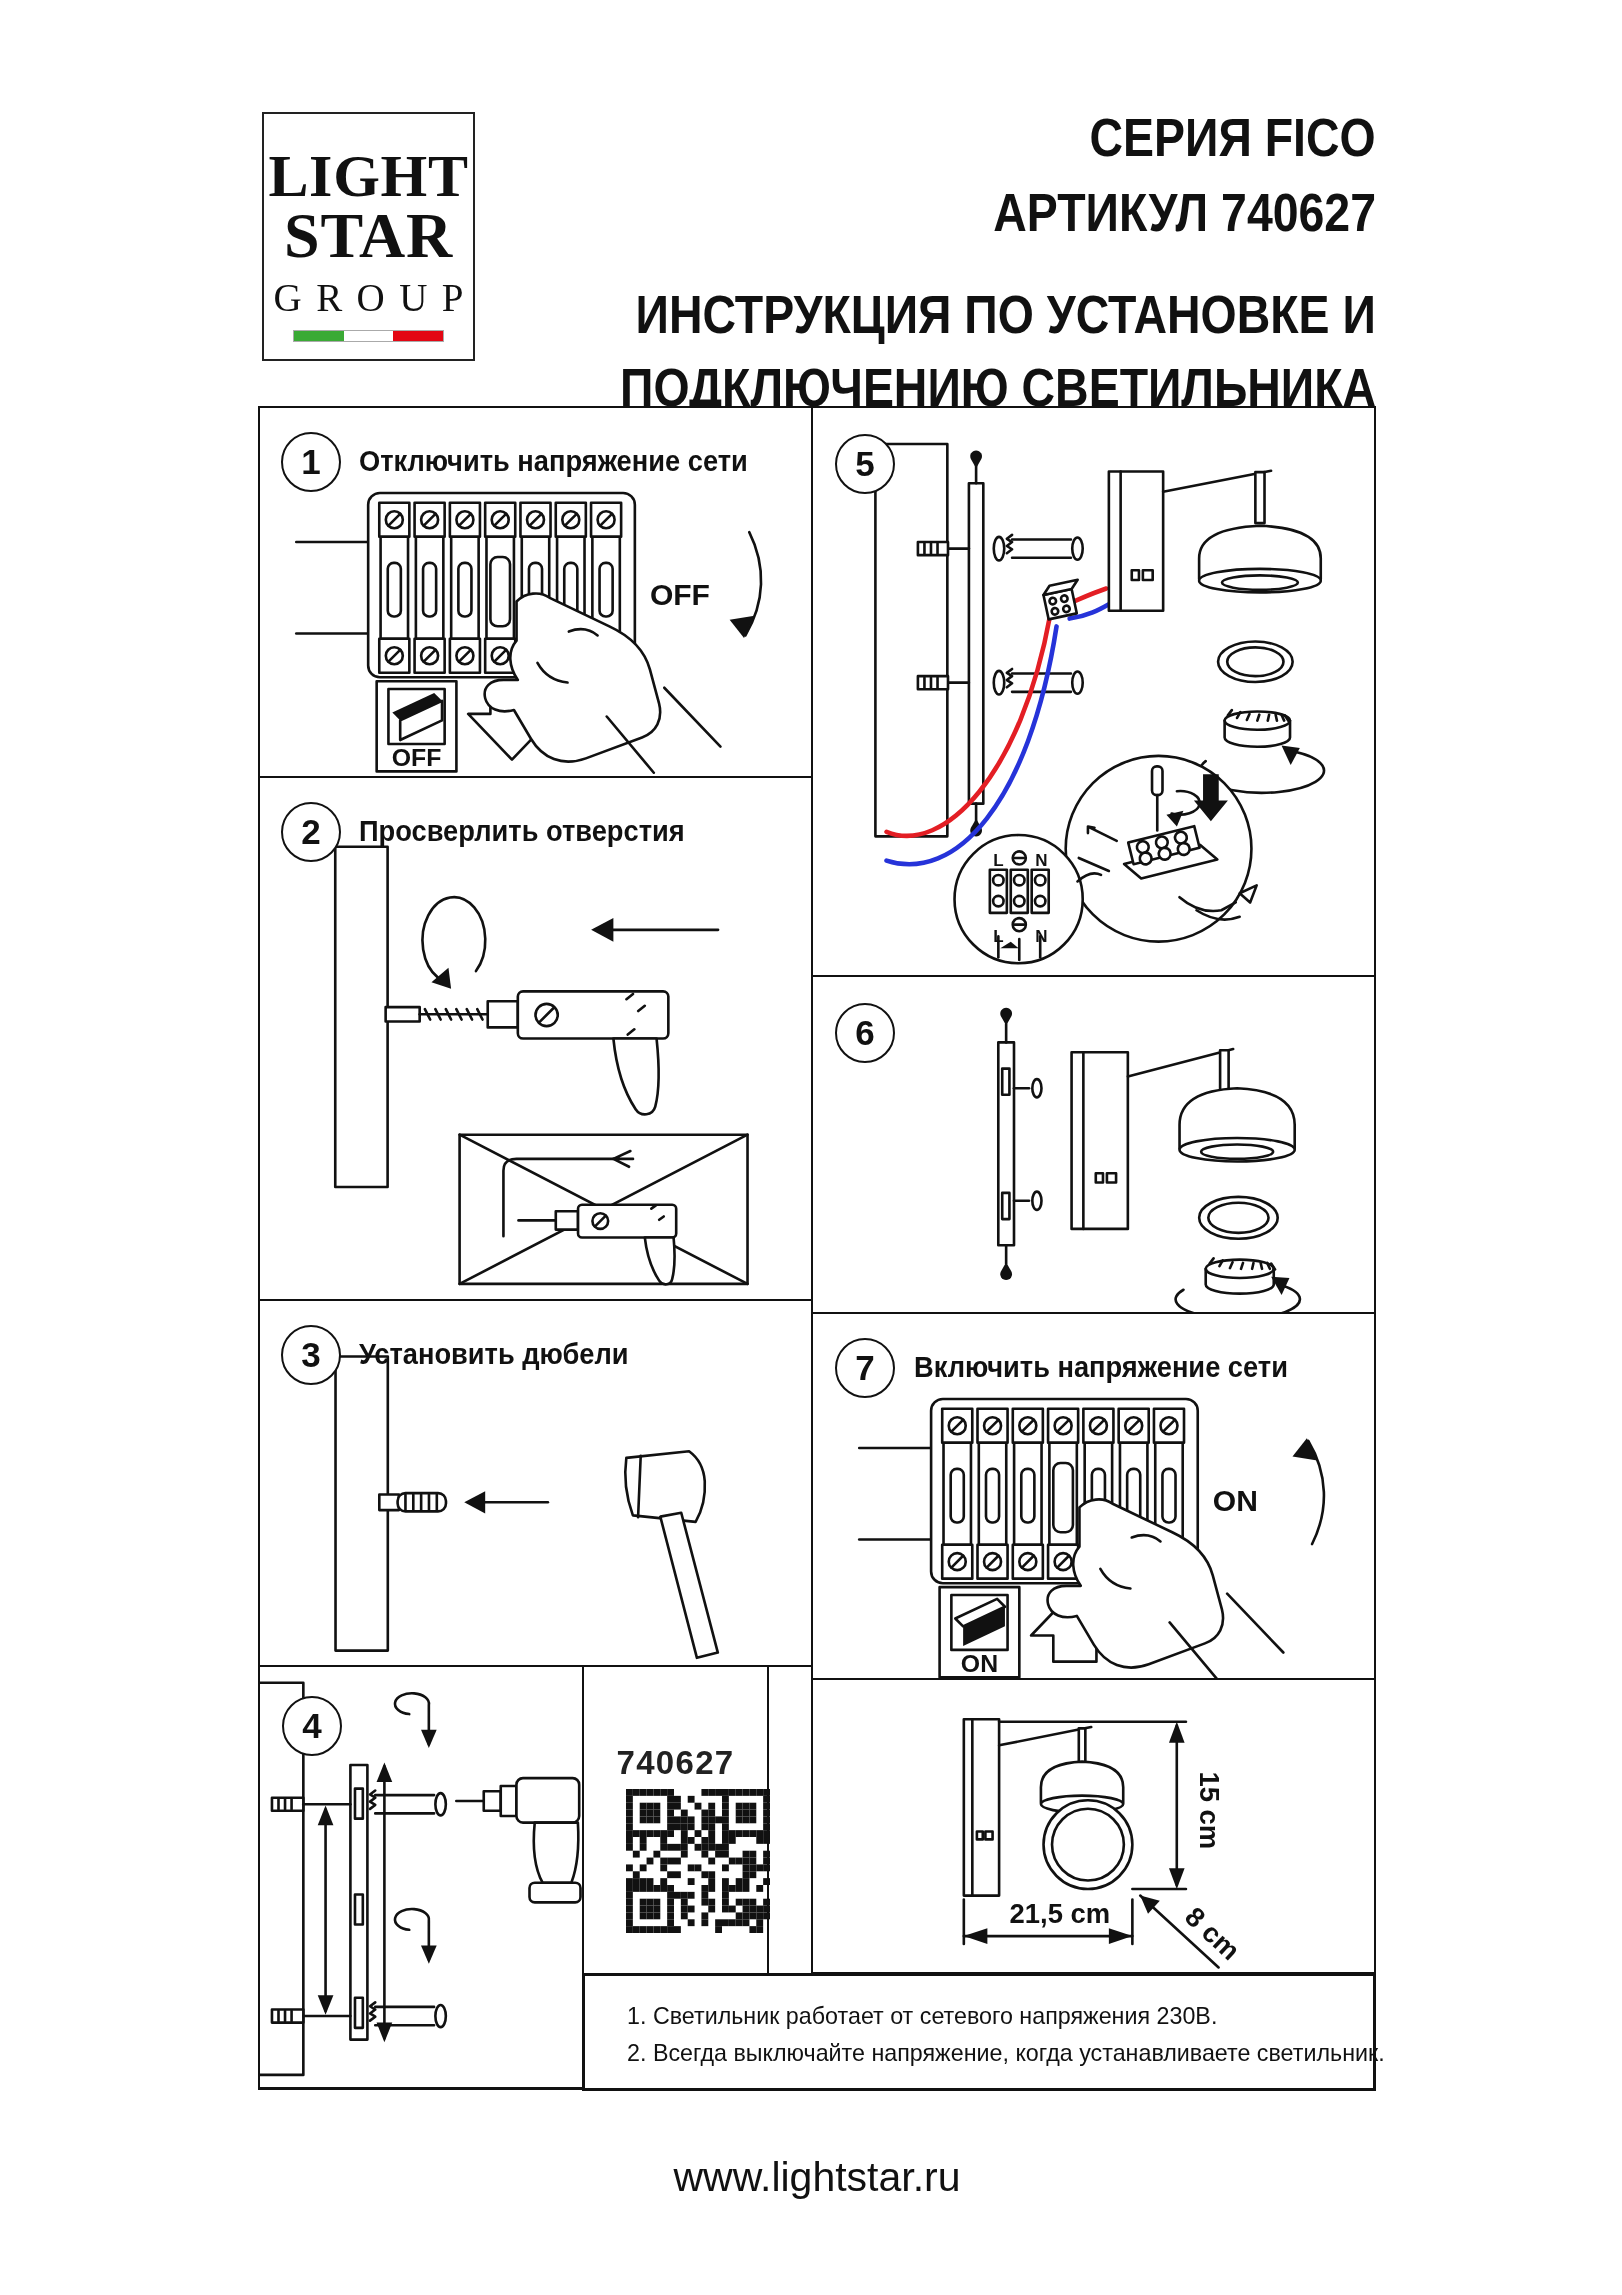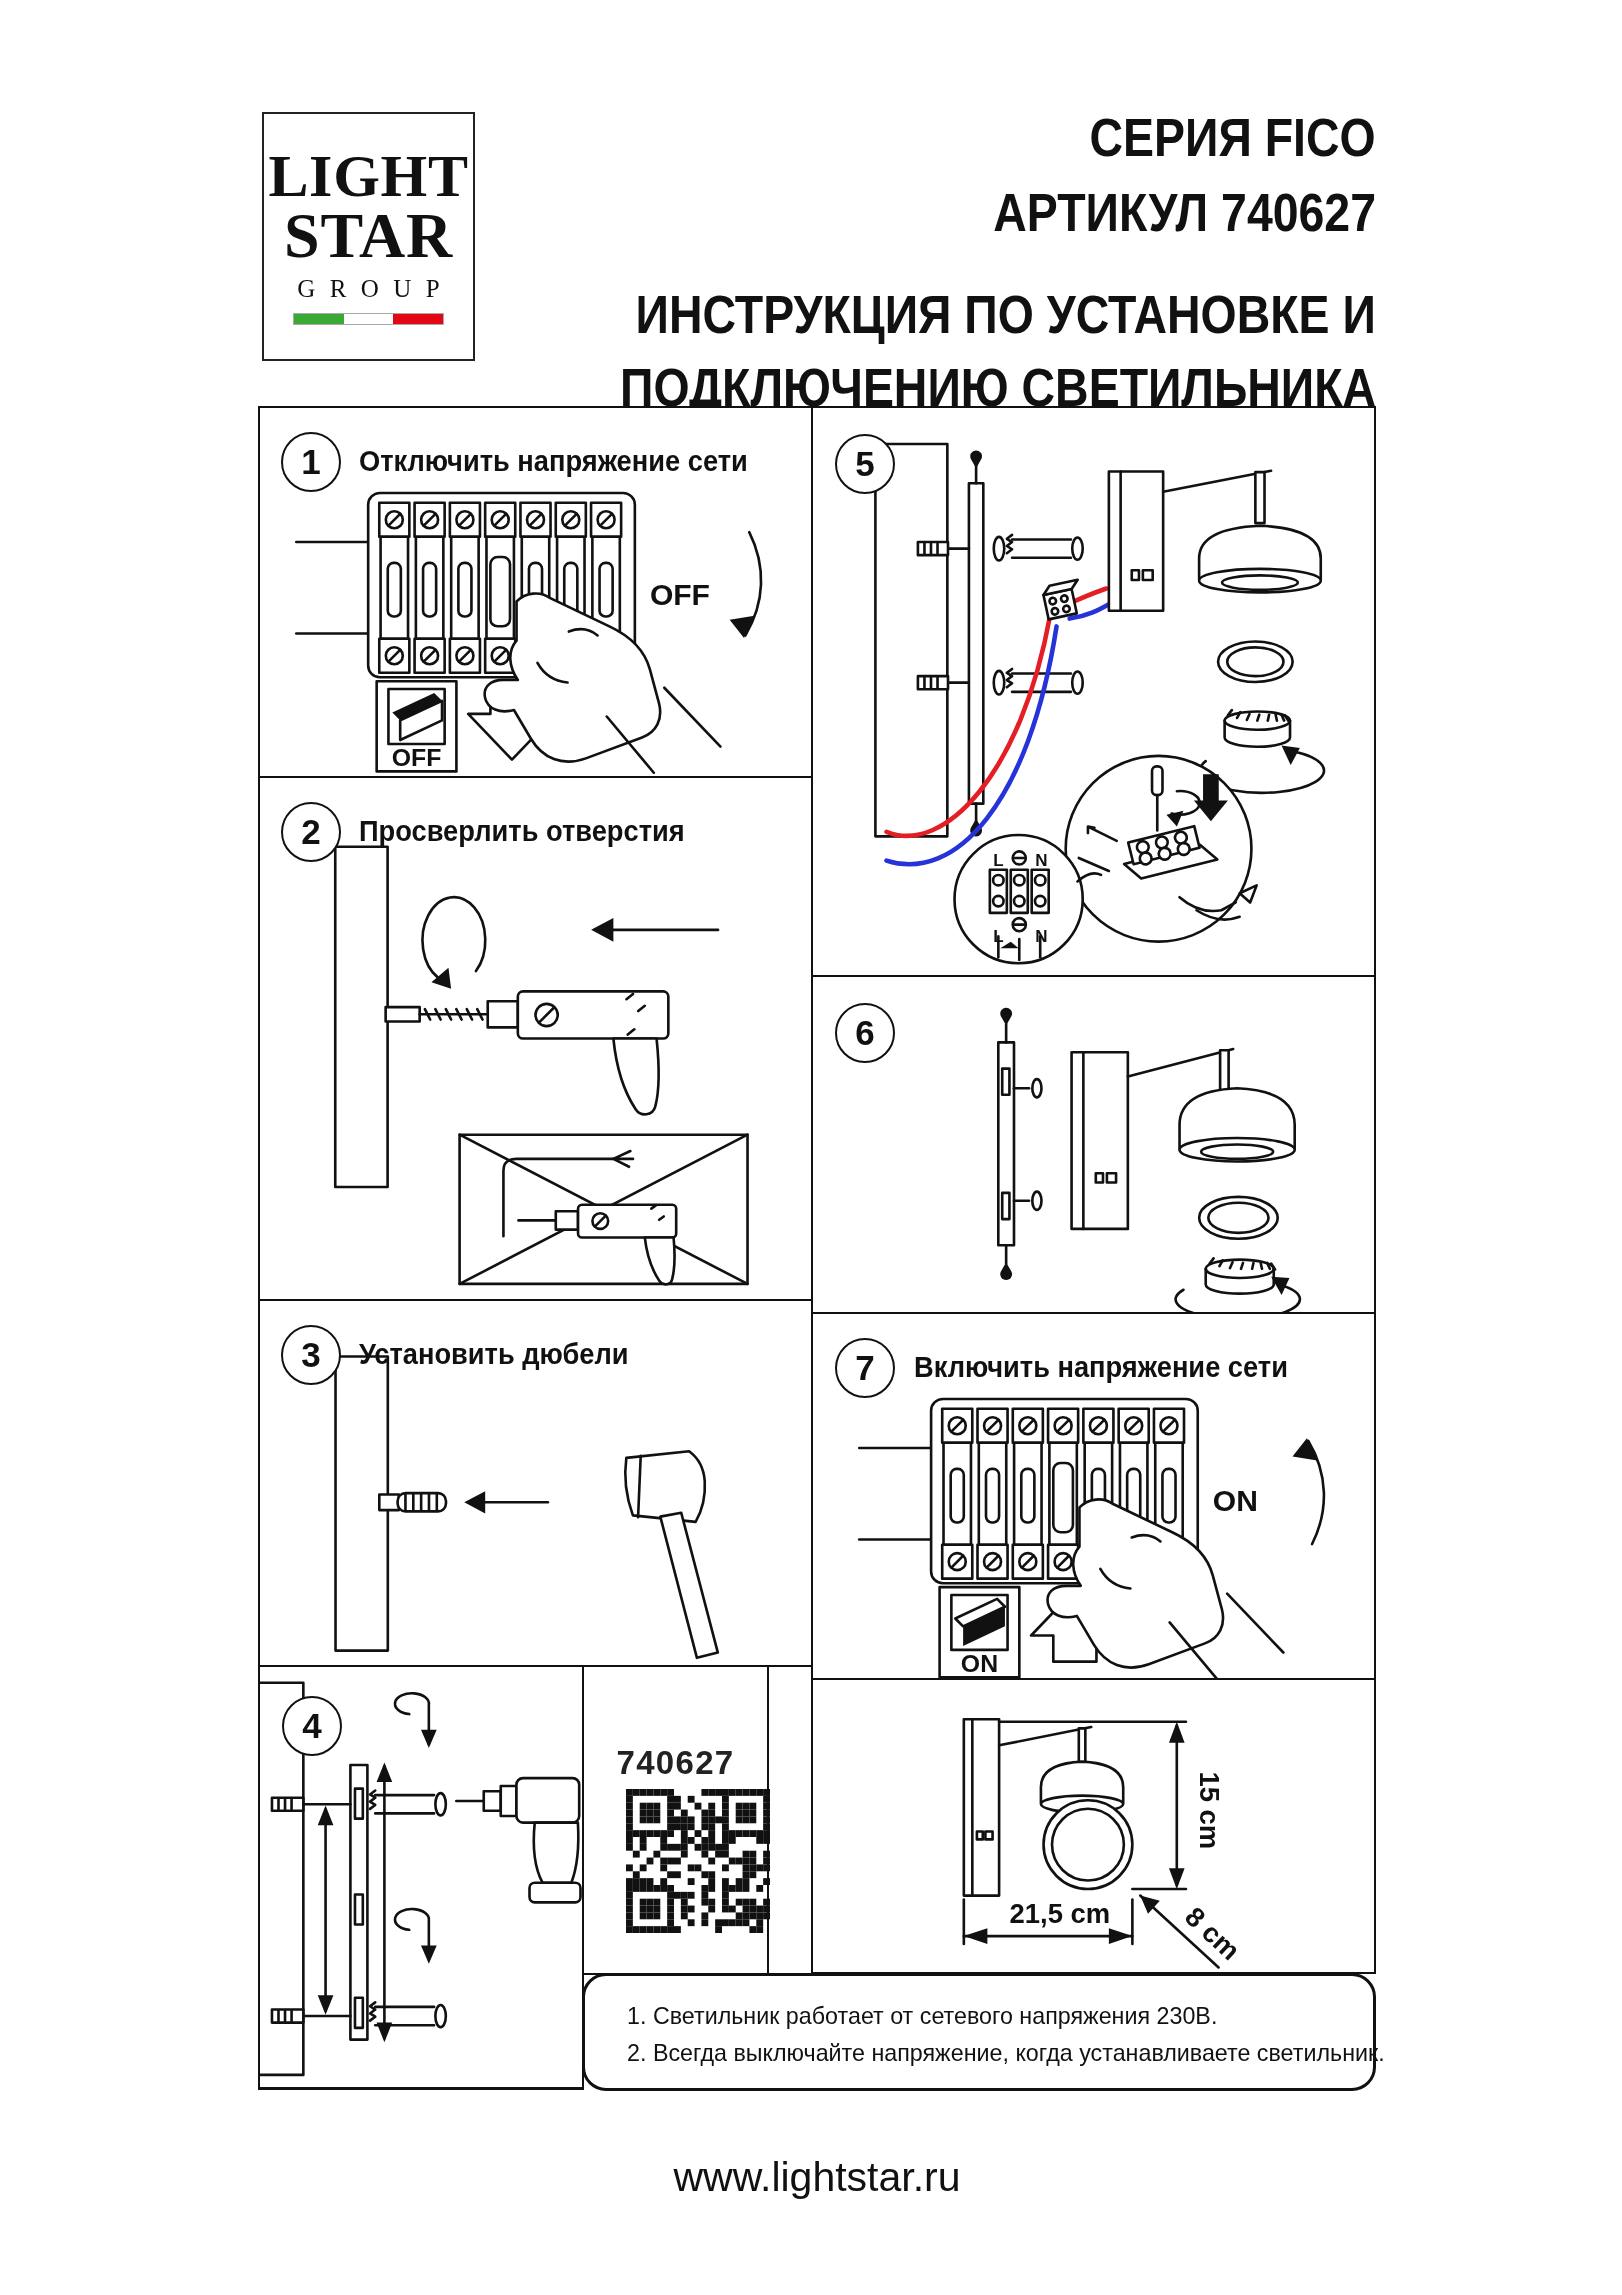--- a/index.html
+++ b/index.html
@@ -3,21 +3,21 @@
 <meta charset="utf-8">
 <style>
   html,body{margin:0;padding:0;background:#888;}
   .page{position:relative;width:1623px;height:2295px;background:#fff;overflow:hidden;
         font-family:"Liberation Sans",sans-serif;color:#111;}
   
   .logo-box{position:absolute;left:262px;top:112px;width:209px;height:245px;
             border:2.6px solid #222;display:flex;flex-direction:column;align-items:center;justify-content:flex-start;}
   .logo-l1{margin-top:34px;font-family:"Liberation Serif",serif;font-weight:bold;font-size:60px;line-height:56px;letter-spacing:0.7px;}
   .logo-l2{font-family:Liberation Serif, serif;font-weight:bold;font-size:64px;line-height:63px;letter-spacing:0.7px;}
-  .logo-l3{margin-top:7.9px;font-family:"Liberation Serif",serif;font-size:25px;letter-spacing:14.4px;text-indent:14.4px;}
+  .logo-l3{margin-top:7.9px;font-family:"Liberation Serif",serif;font-size:39px;letter-spacing:14.4px;text-indent:14.4px;}
   .flag{margin-top:10.5px;width:149px;height:9.8px;border:1.3px solid #aaa;display:flex;}
   .flag div{flex:1;}
   .hdr{position:absolute;right:247px;text-align:right;font-weight:bold;white-space:nowrap;
        font-size:54px;line-height:54px;transform:scaleX(.86);transform-origin:100% 50%;}
   .hdr.s1{top:110px;} .hdr.s2{top:185px;} .hdr.i1{top:287px;} .hdr.i2{top:360px;}
   
   .cell{position:absolute;border:2px solid #111;background:#fff;box-sizing:border-box;}
   .badge{position:absolute;width:56px;height:56px;border:2.6px solid #111;border-radius:50%;
          display:flex;align-items:center;justify-content:center;font-size:35px;font-weight:bold;background:#fff;z-index:3;}
   .stitle{position:absolute;font-weight:bold;font-size:29px;white-space:nowrap;z-index:3;
@@ -27,21 +27,21 @@
   .ln{stroke:#111;stroke-width:4;fill:none;stroke-linecap:round;stroke-linejoin:round;}
   .fw{fill:#fff;}
   .fb{fill:#111;stroke:none;}
   text.t46{font:bold 46px "Liberation Sans",sans-serif;fill:#111;}
   text.t38{font:bold 38px "Liberation Sans",sans-serif;fill:#111;}
   text.t40{font:bold 42px "Liberation Sans",sans-serif;fill:#111;}
   text.t26{font:bold 26px "Liberation Sans",sans-serif;fill:#111;}
   
   .qr-art{position:absolute;left:0;right:0;top:77px;text-align:center;font-size:33px;font-weight:bold;color:#222;letter-spacing:1.3px;}
   
-  .notes{border-width:3.9px;border-radius:24px;}
+  .notes{border-width:3.9px;}
   .notes .nline{position:absolute;left:42px;right:19.6px;font-size:24px;line-height:24px;white-space:nowrap;
                 transform:scaleX(.97);transform-origin:0 50%;}
   
   .footer{position:absolute;left:258px;width:1118px;top:2154px;text-align:center;
           font-size:41px;font-weight:normal;letter-spacing:0px;}
 </style>
 </head>
 <body>
 
 <div class="page">

